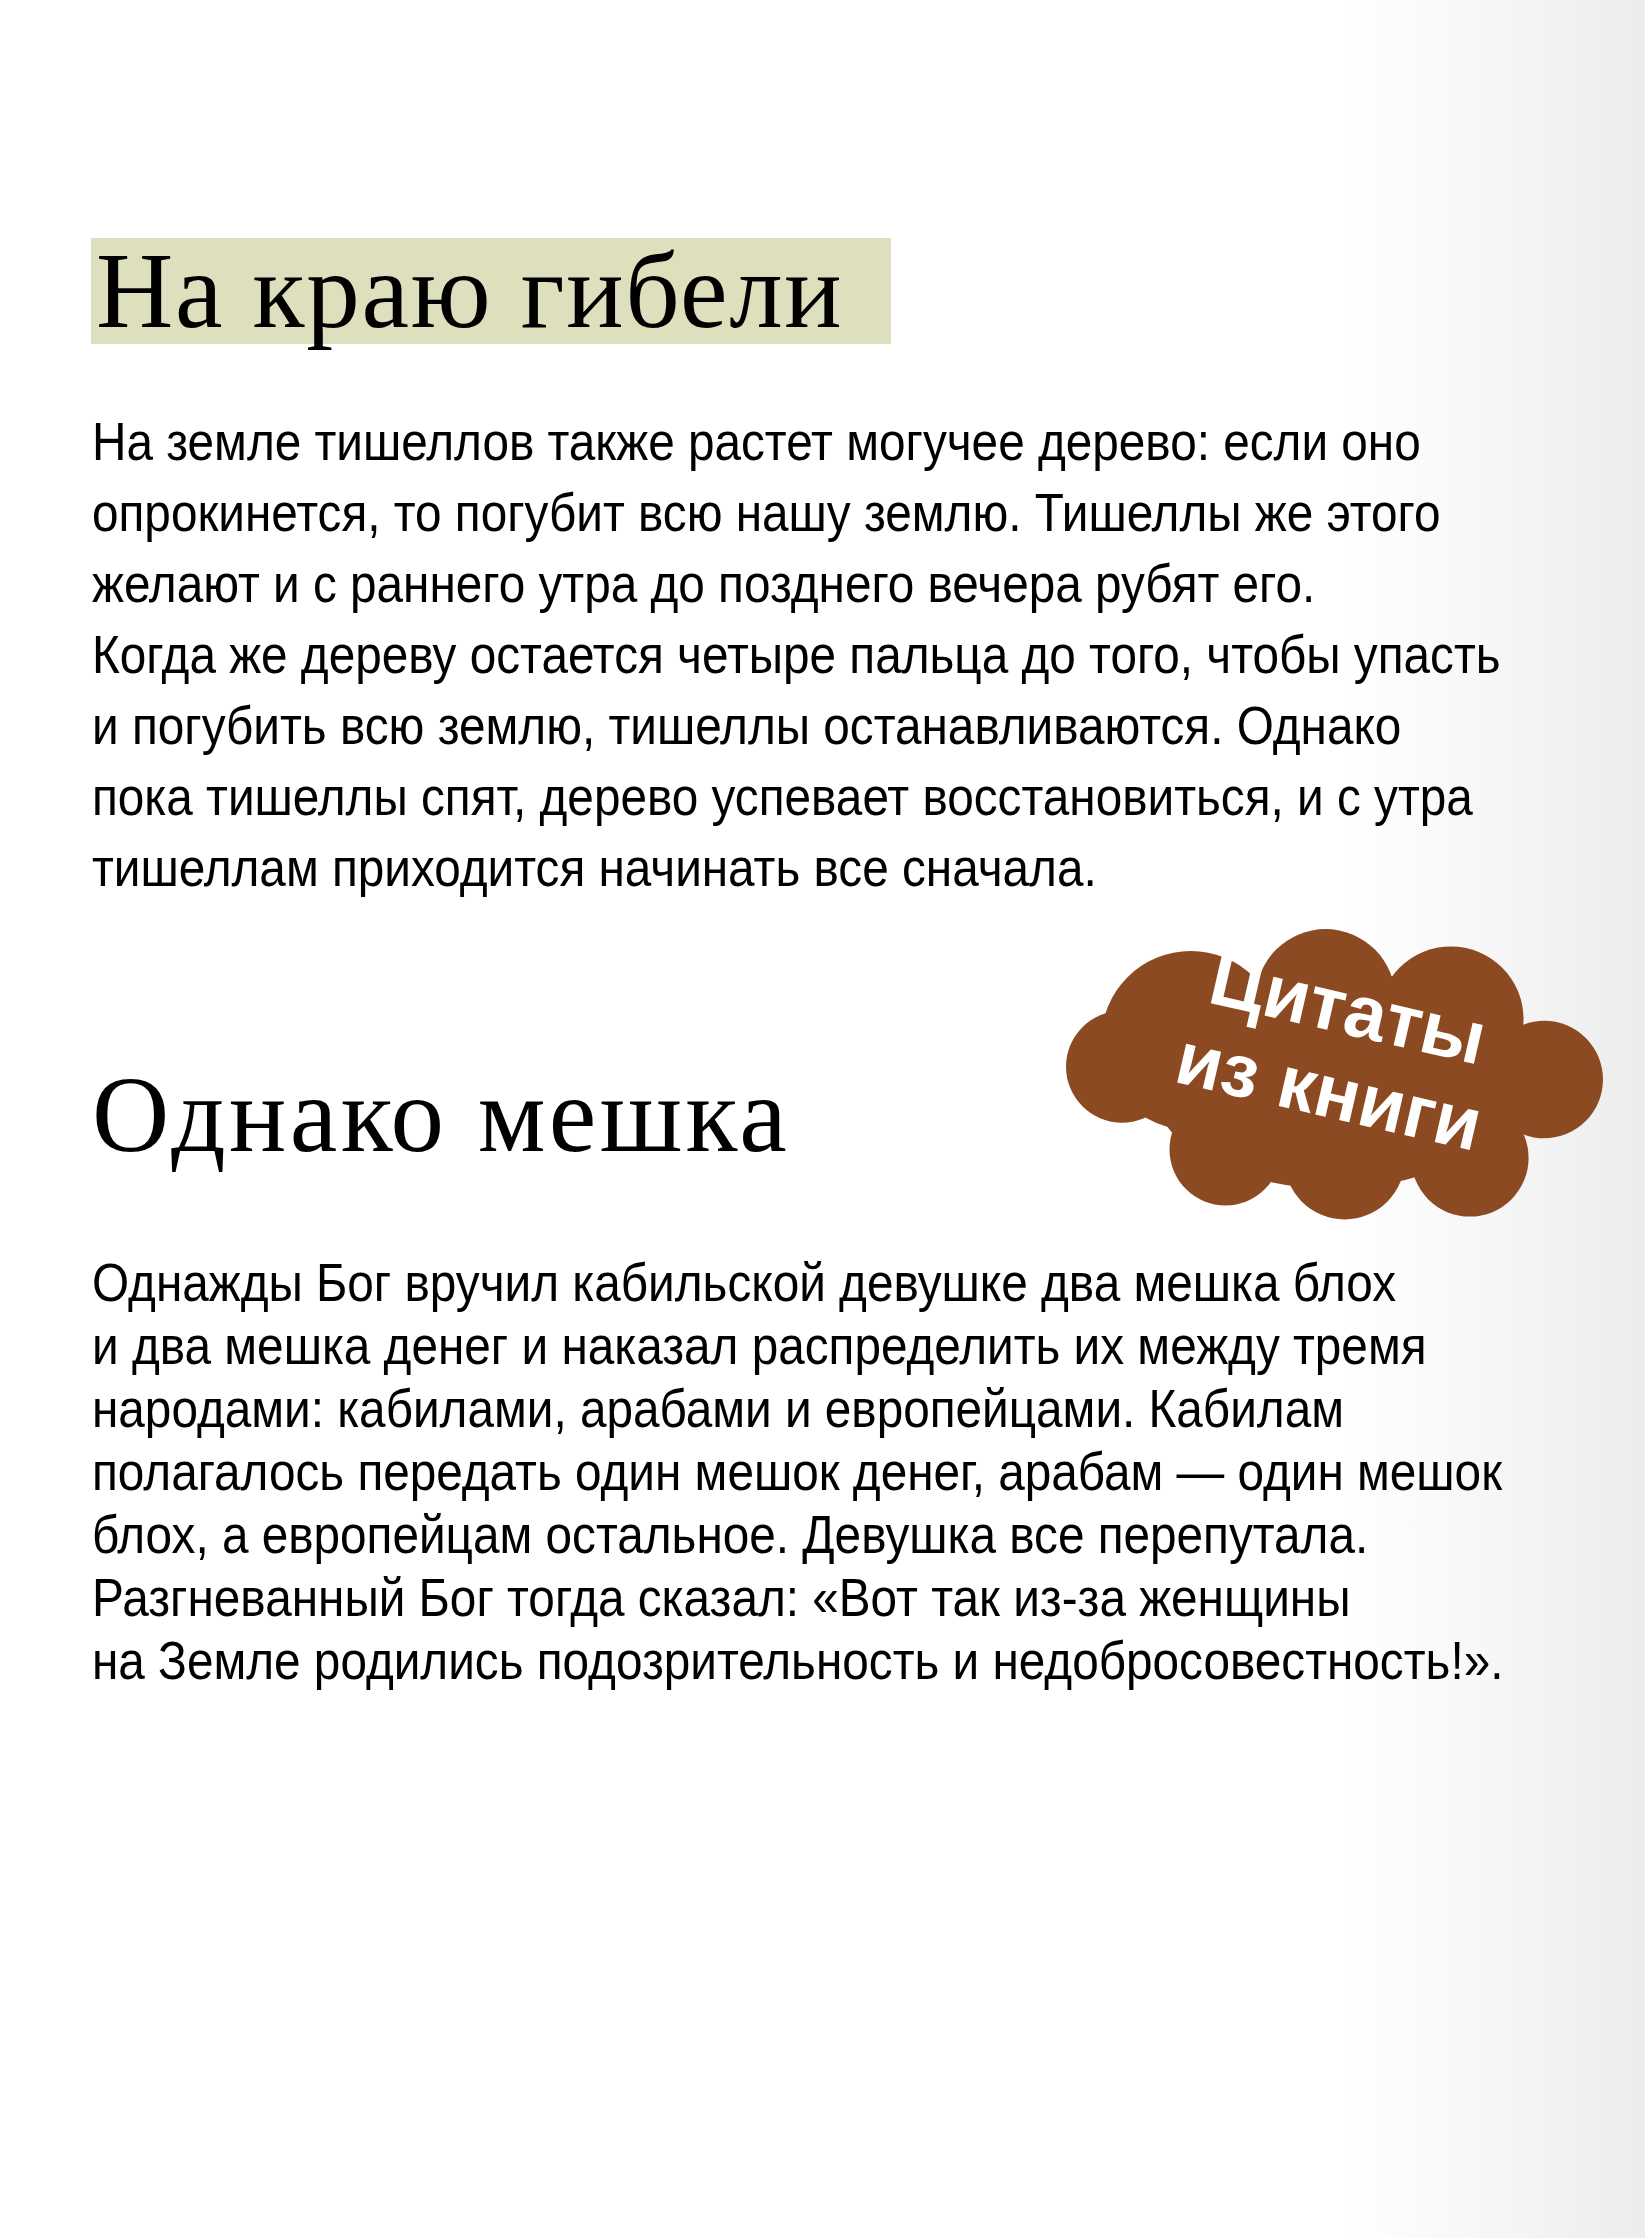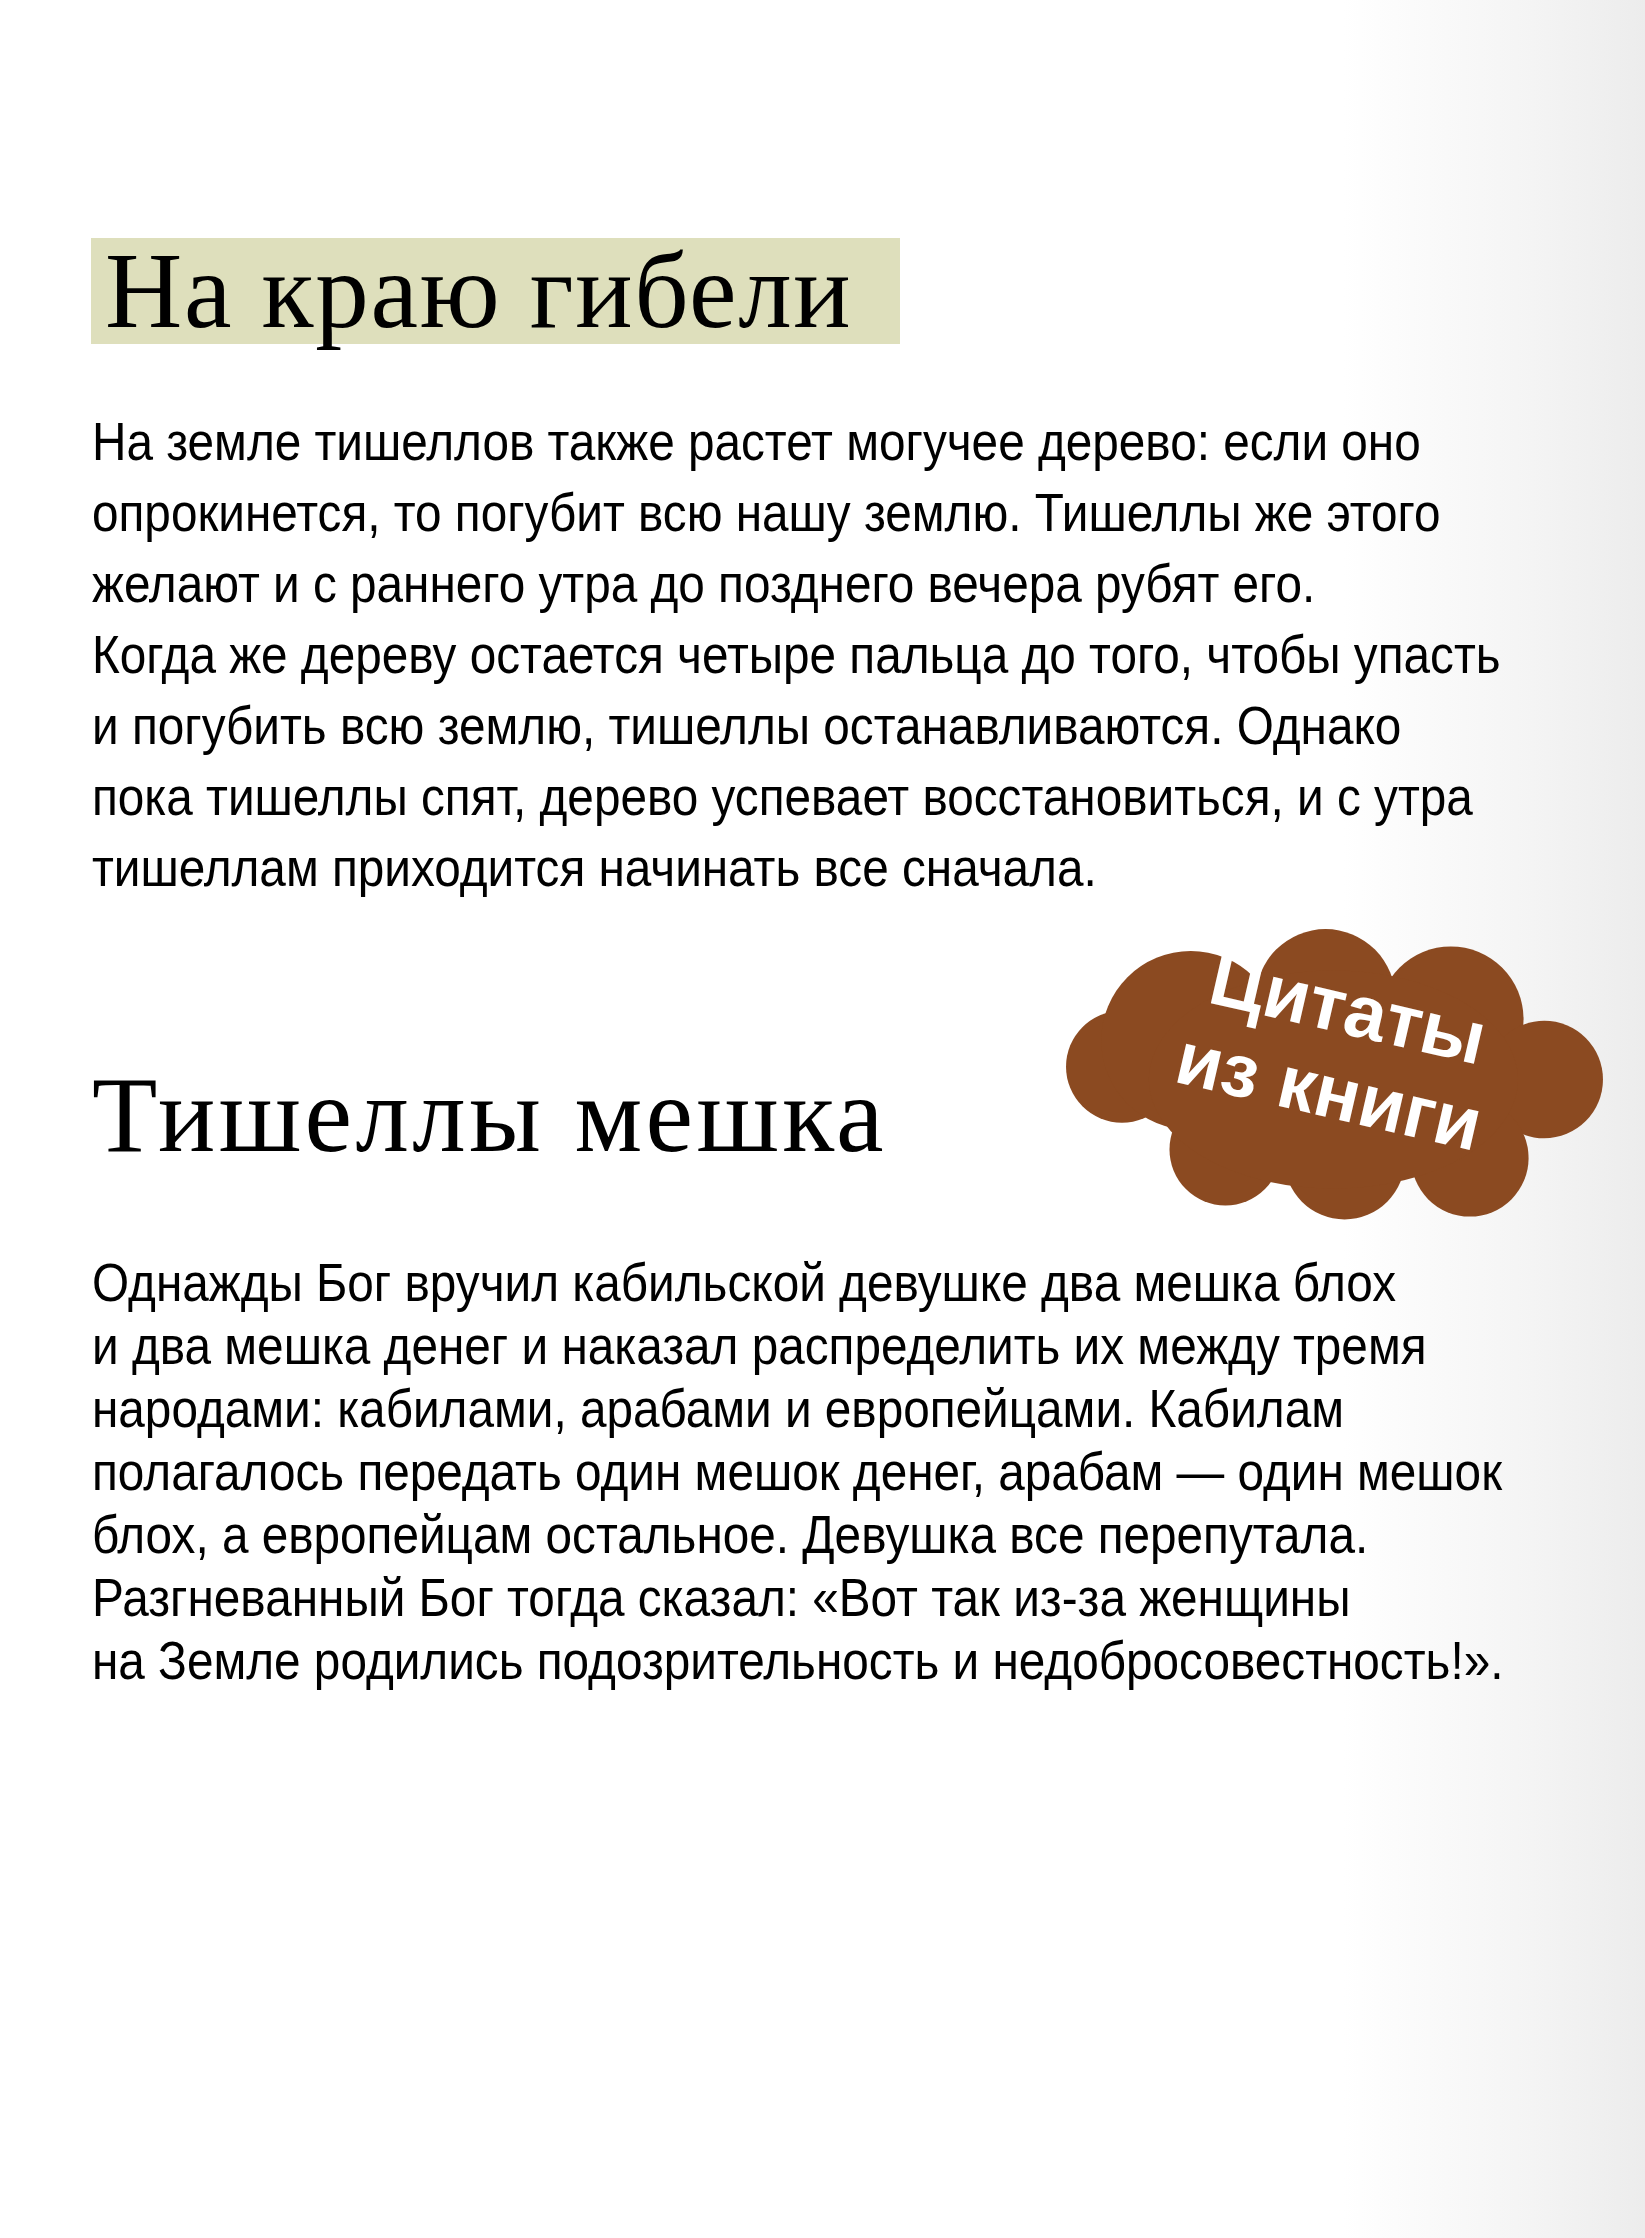--- a/index.html
+++ b/index.html
@@ -22,21 +22,21 @@
   .heading1 {
     position: absolute;
     left: 91px; top: 238px;
     height: 106px; line-height: 106px;
     font-family: "Liberation Serif", serif;
     font-size: 107px;
     font-weight: 400;
     letter-spacing: 1.7px;
     color: var(--text, #000);
     background: var(--heading-highlight, #dedfbc);
-    padding: 0 48px 0 14px;
+    padding: 0 48px 0 5px;
     white-space: nowrap;
   }
 
   .heading2 {
     position: absolute;
     left: 92px; top: 1056px;
     line-height: 118px;
     font-family: "Liberation Serif", serif;
     font-size: 107px;
     font-weight: 400;
@@ -110,21 +110,21 @@
         <circle cx="285" cy="455" r="100"></circle>
         <ellipse cx="478" cy="330" rx="330" ry="195"></ellipse>
       </g>
     </svg>
     <div class="cloud-label">
       <div class="cloud-label-inner">Цитаты
 из книги</div>
     </div>
   </div>
 
-  <div class="heading2">Тишеллы мешка</div>
+  <div class="heading2">Однако мешка</div>
 
   <div class="para p2">Однажды Бог вручил кабильской девушке два мешка блох
 и два мешка денег и наказал распределить их между тремя
 народами: кабилами, арабами и европейцами. Кабилам
 полагалось передать один мешок денег, арабам — один мешок
 блох, а европейцам остальное. Девушка все перепутала.
 Разгневанный Бог тогда сказал: «Вот так из-за женщины
 на Земле родились подозрительность и недобросовестность!».</div>
 
 </div>

